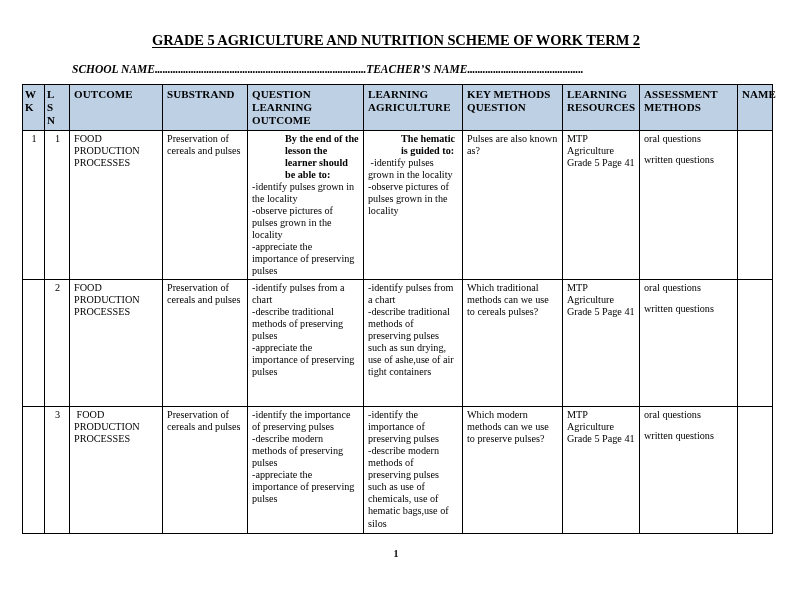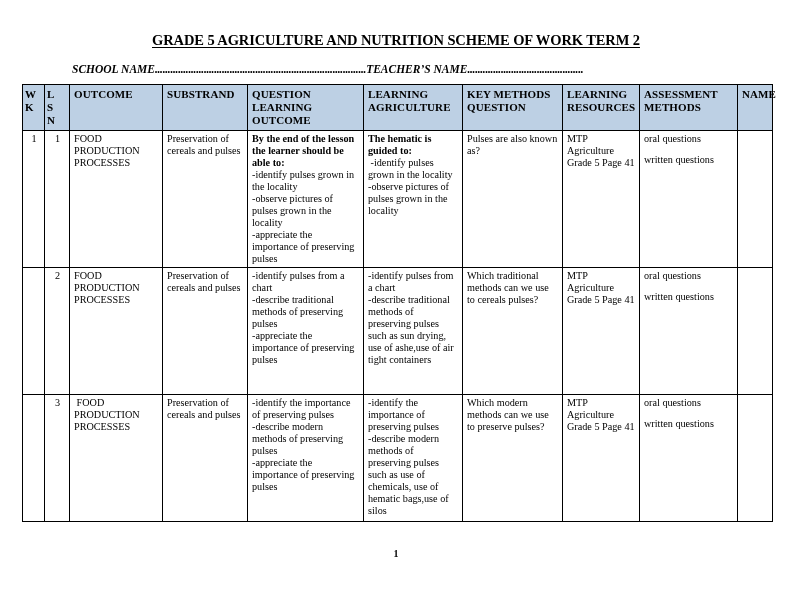--- a/index.html
+++ b/index.html
@@ -93,21 +93,21 @@
   col.c-strand{ width: 93px; }
   col.c-sub   { width: 85px; }
   col.c-slo   { width: 116px; }
   col.c-le    { width: 99px; }
   col.c-kiq   { width: 100px; }
   col.c-lr    { width: 77px; }
   col.c-am    { width: 98px; }
   col.c-refl  { width: 35px; }
   td.nowrapnum { text-align: center; padding-left: 0; padding-right: 0; }
 
-  .bold-lead { font-weight: bold; display: block; }
+  .bold-lead { font-weight: bold; display: block; margin-left: 33px; }
   .cell-line { display: block; white-space: pre-wrap; }
   .blank-gap { display: block; height: 9px; }
 
   .row1 td { height: 128px; }
   .row2 td { height: 122px; }
   .row3 td { height: 122px; }
 
   
   .page-footer {
     position: absolute;

